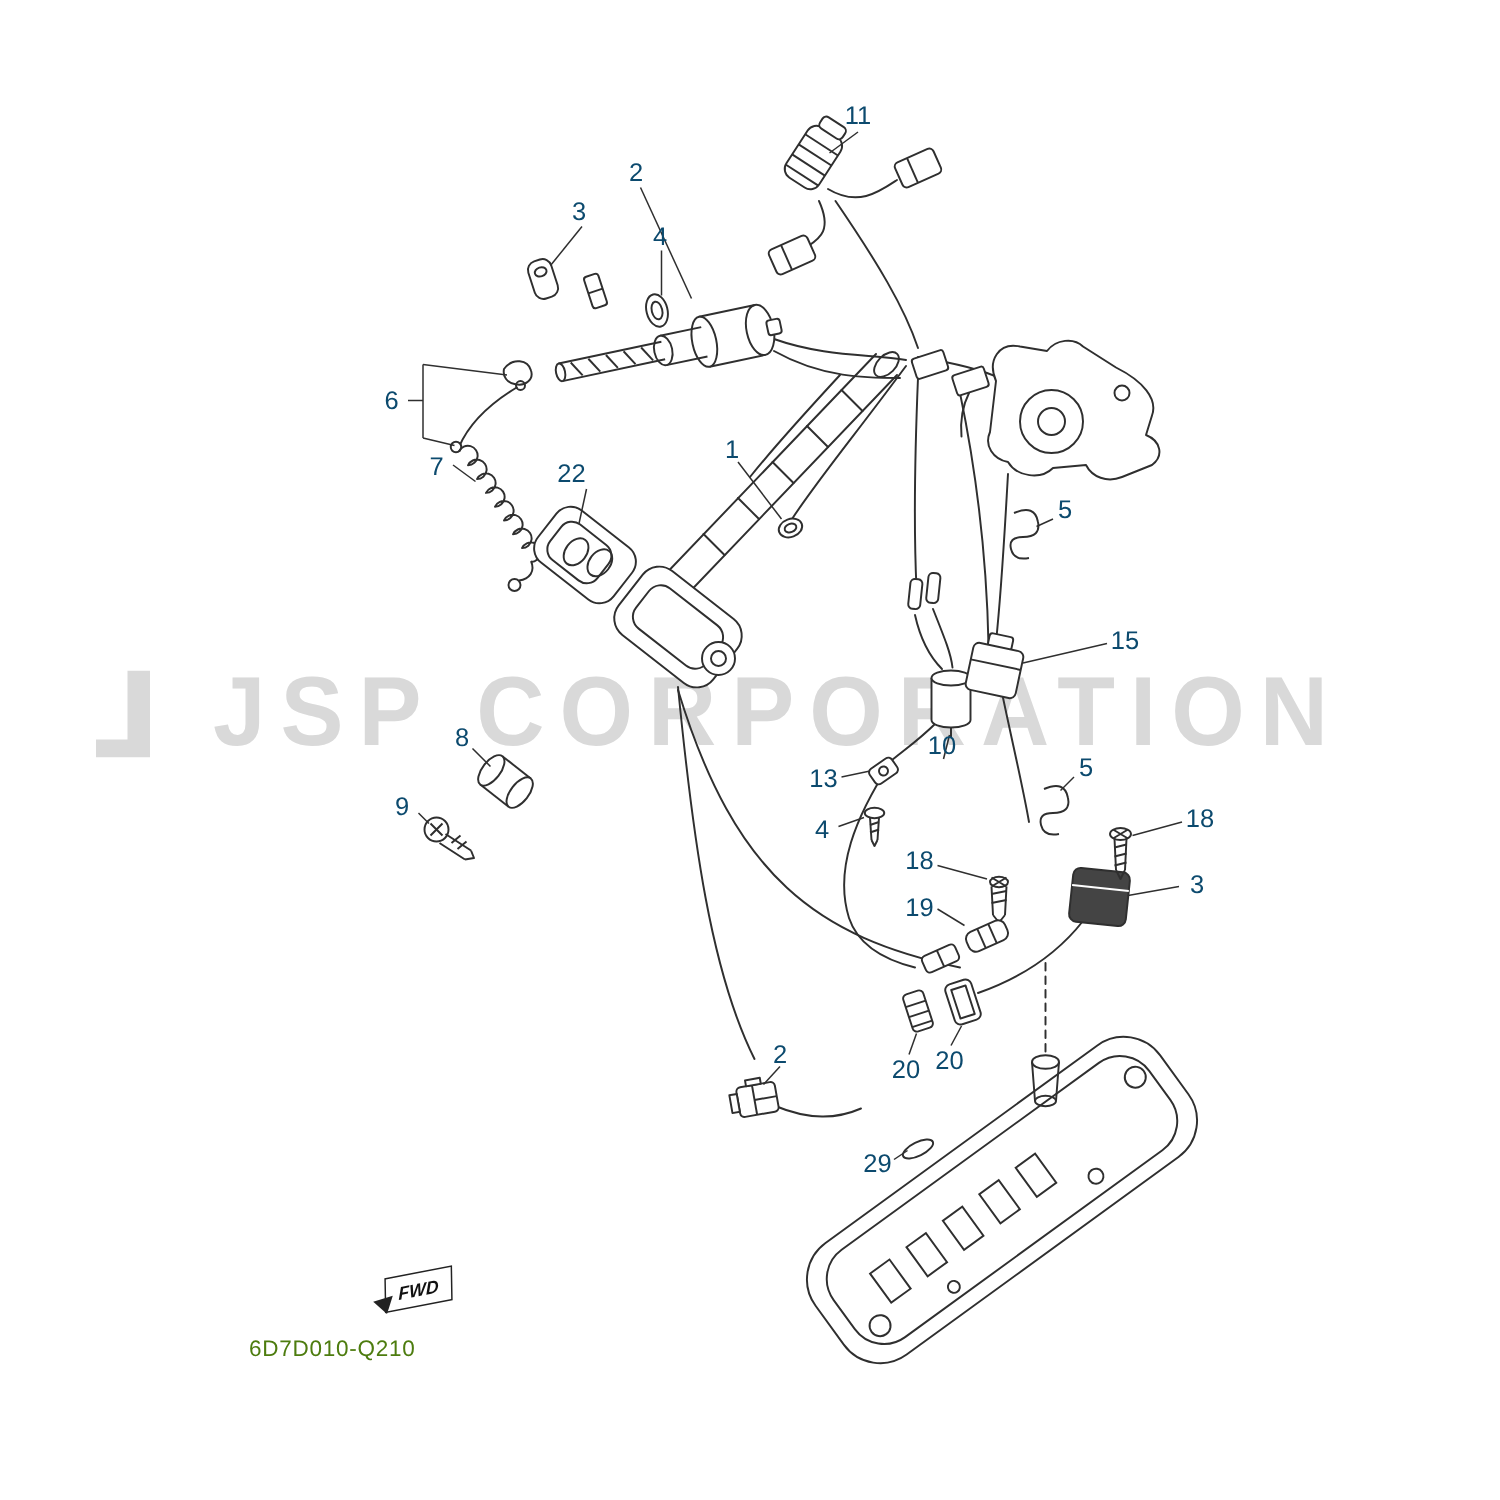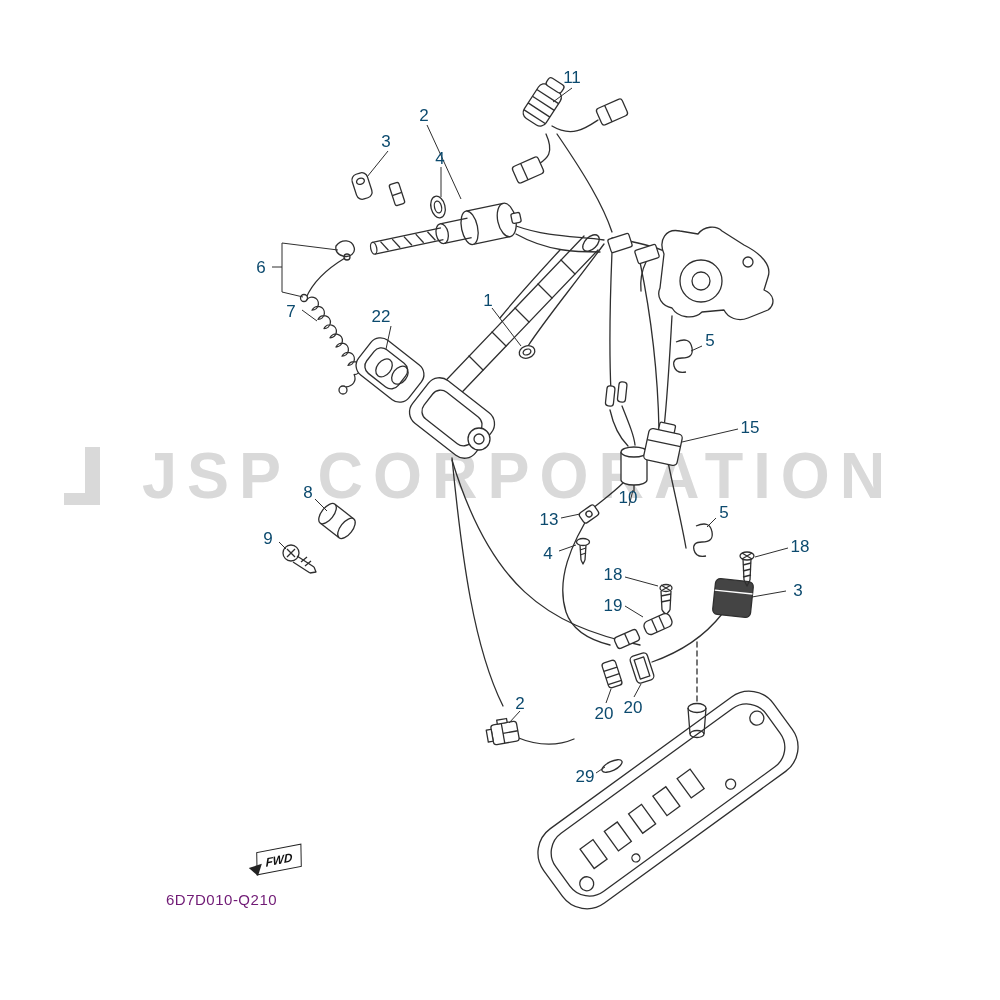--- a/index.html
+++ b/index.html
@@ -9,21 +9,21 @@
   .watermark{position:absolute;left:64px;top:444px;display:flex;align-items:center;gap:14px;
              z-index:1;pointer-events:none;}
   .watermark .wm-text{font-size:63px;font-weight:700;letter-spacing:10px;color:#d9d9d9;
              white-space:nowrap;line-height:1;transform:scaleY(1.04);}
   
   .diagram{position:absolute;left:0;top:0;z-index:2;}
   
   .co{position:absolute;z-index:3;font-size:17px;color:#0c4a6e;
       transform:translate(-50%,-50%);line-height:1;text-align:right;}
   
-  .code{position:absolute;left:166px;top:891px;z-index:3;font-size:15px;color:#701a75;
+  .code{position:absolute;left:166px;top:891px;z-index:3;font-size:15px;color:#4d7c0f;
         letter-spacing:0.5px;}
   
   .fwd{position:absolute;left:256px;top:848px;width:44px;height:21px;z-index:3;
        border:1.6px solid #222;display:flex;align-items:center;justify-content:center;
        font-size:12px;font-weight:bold;font-style:italic;color:#111;
        transform:rotate(-11deg) skewX(-10deg);background:#fff;}
   .fwd::after{content:"";position:absolute;left:-15px;top:8px;width:0;height:0;
        border:6px solid transparent;border-right:12px solid #222;transform:rotate(20deg);}
 </style>
 </head>

